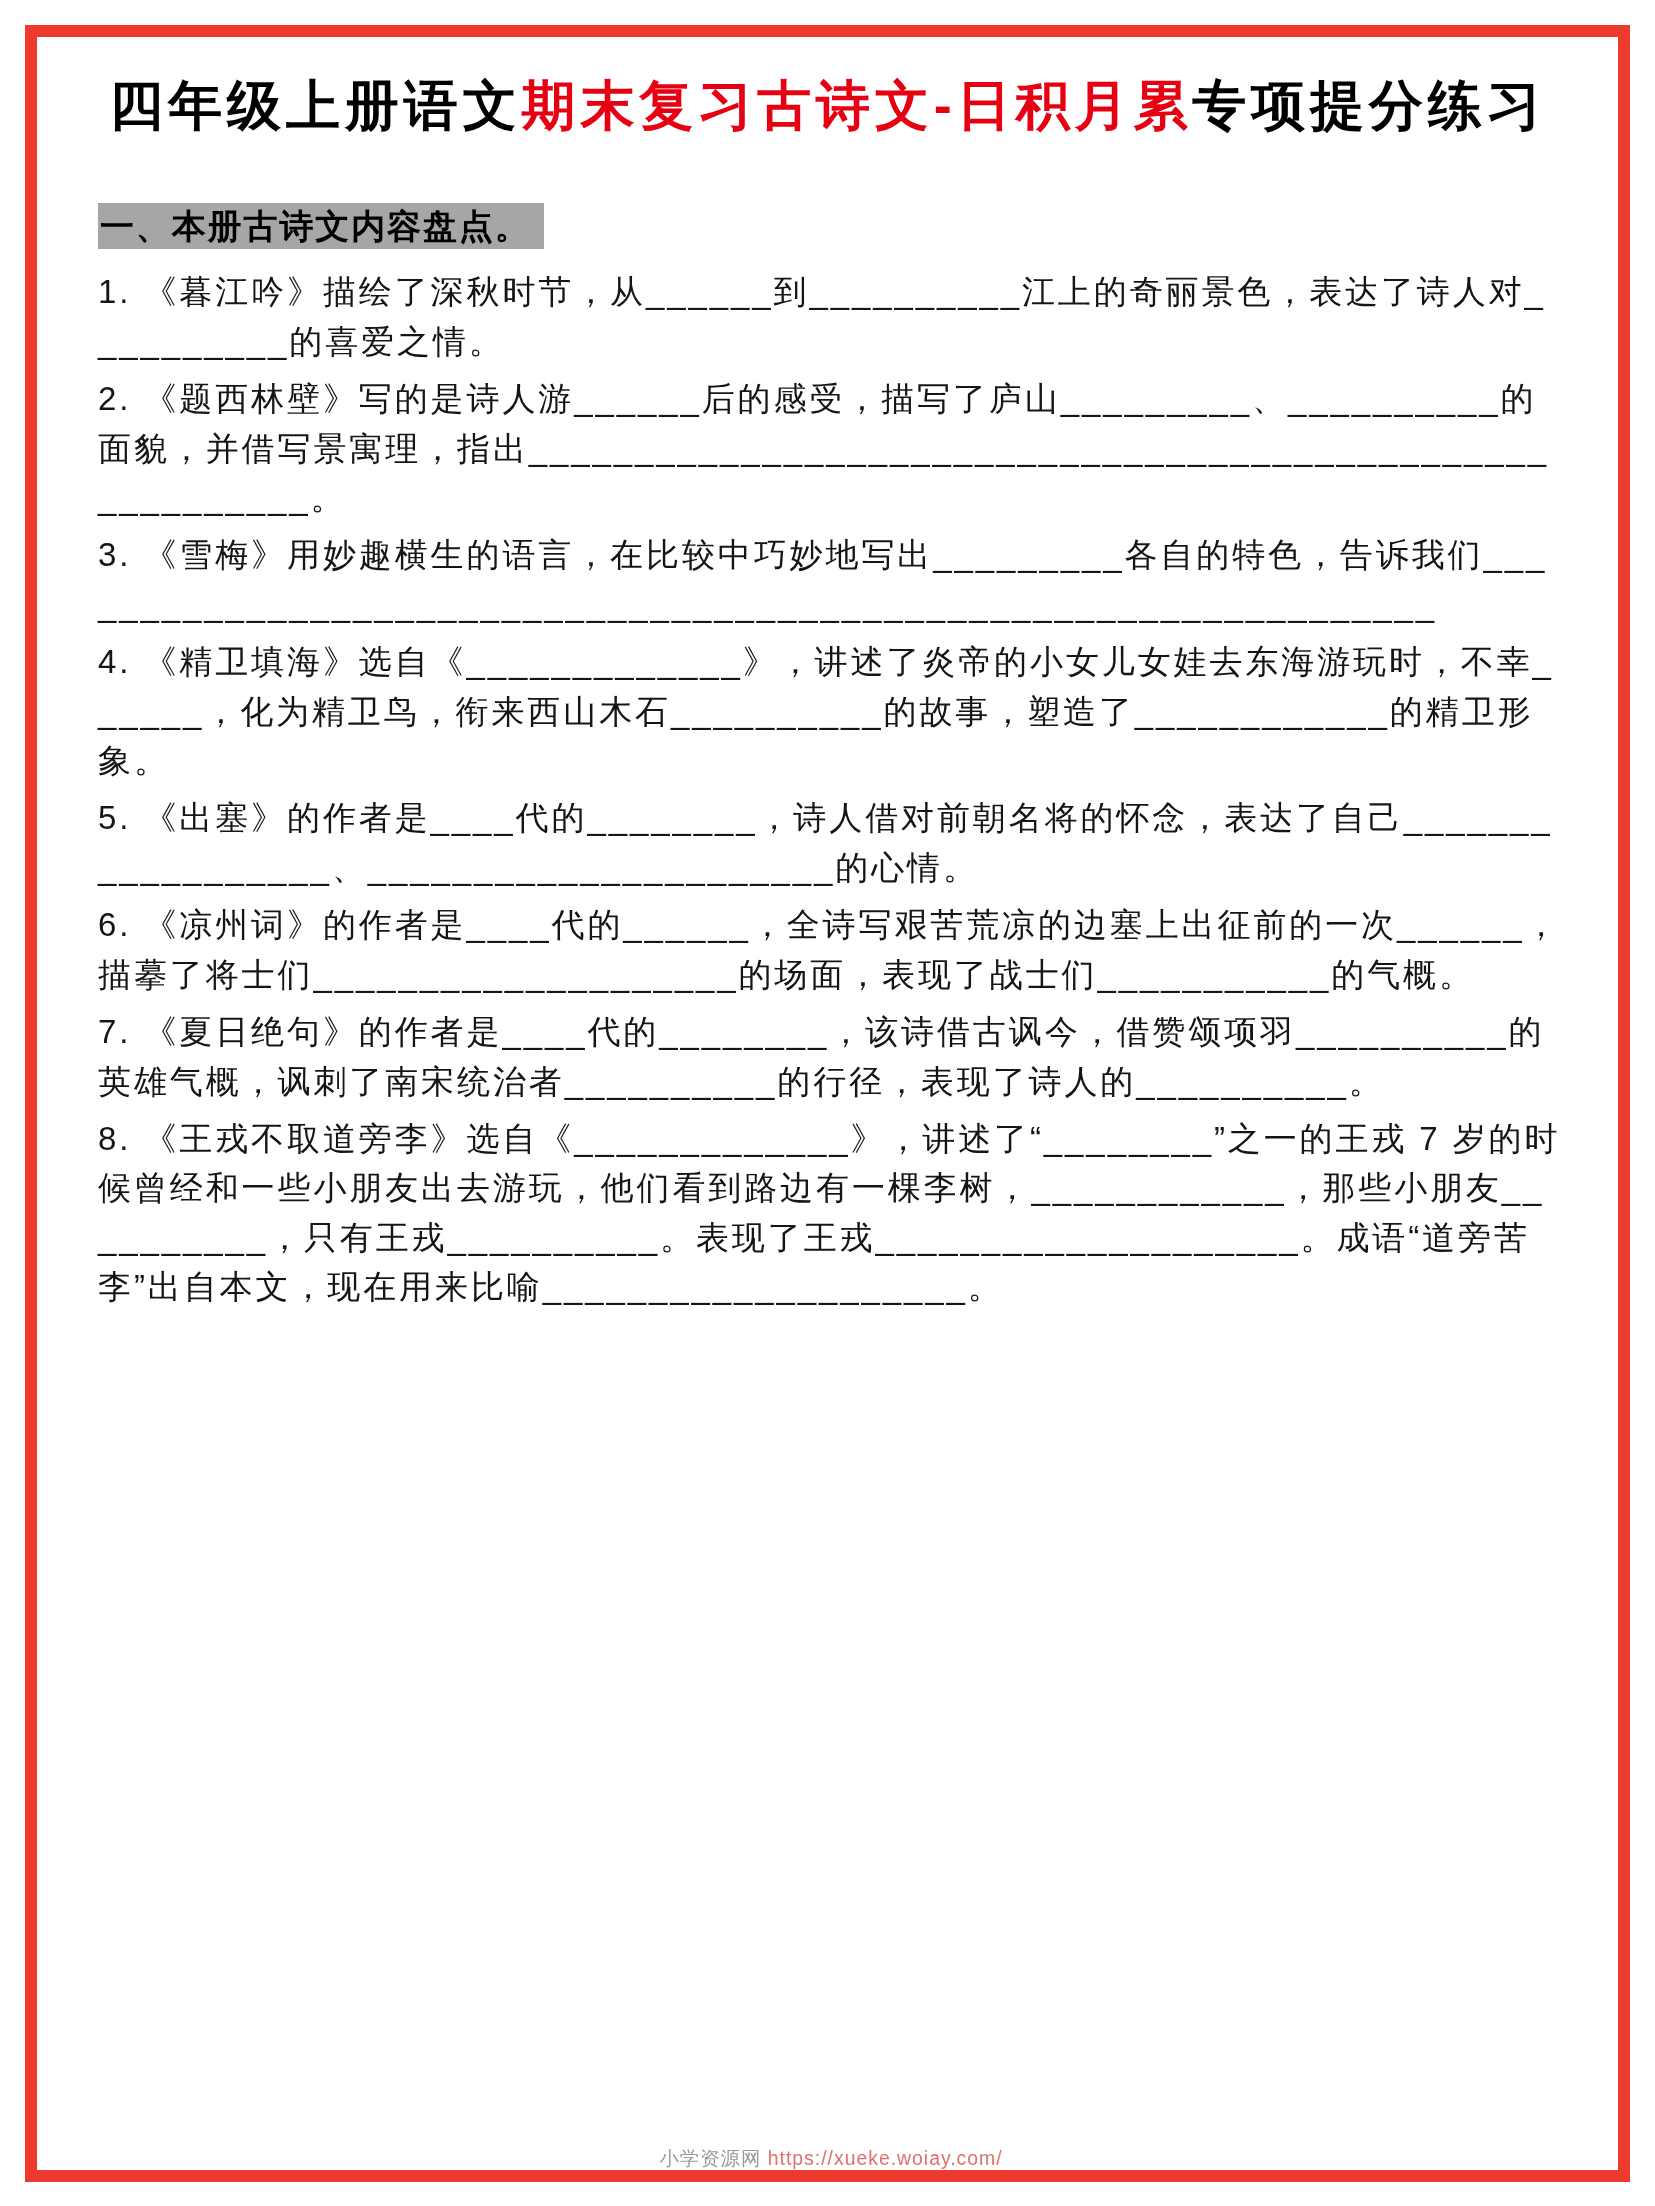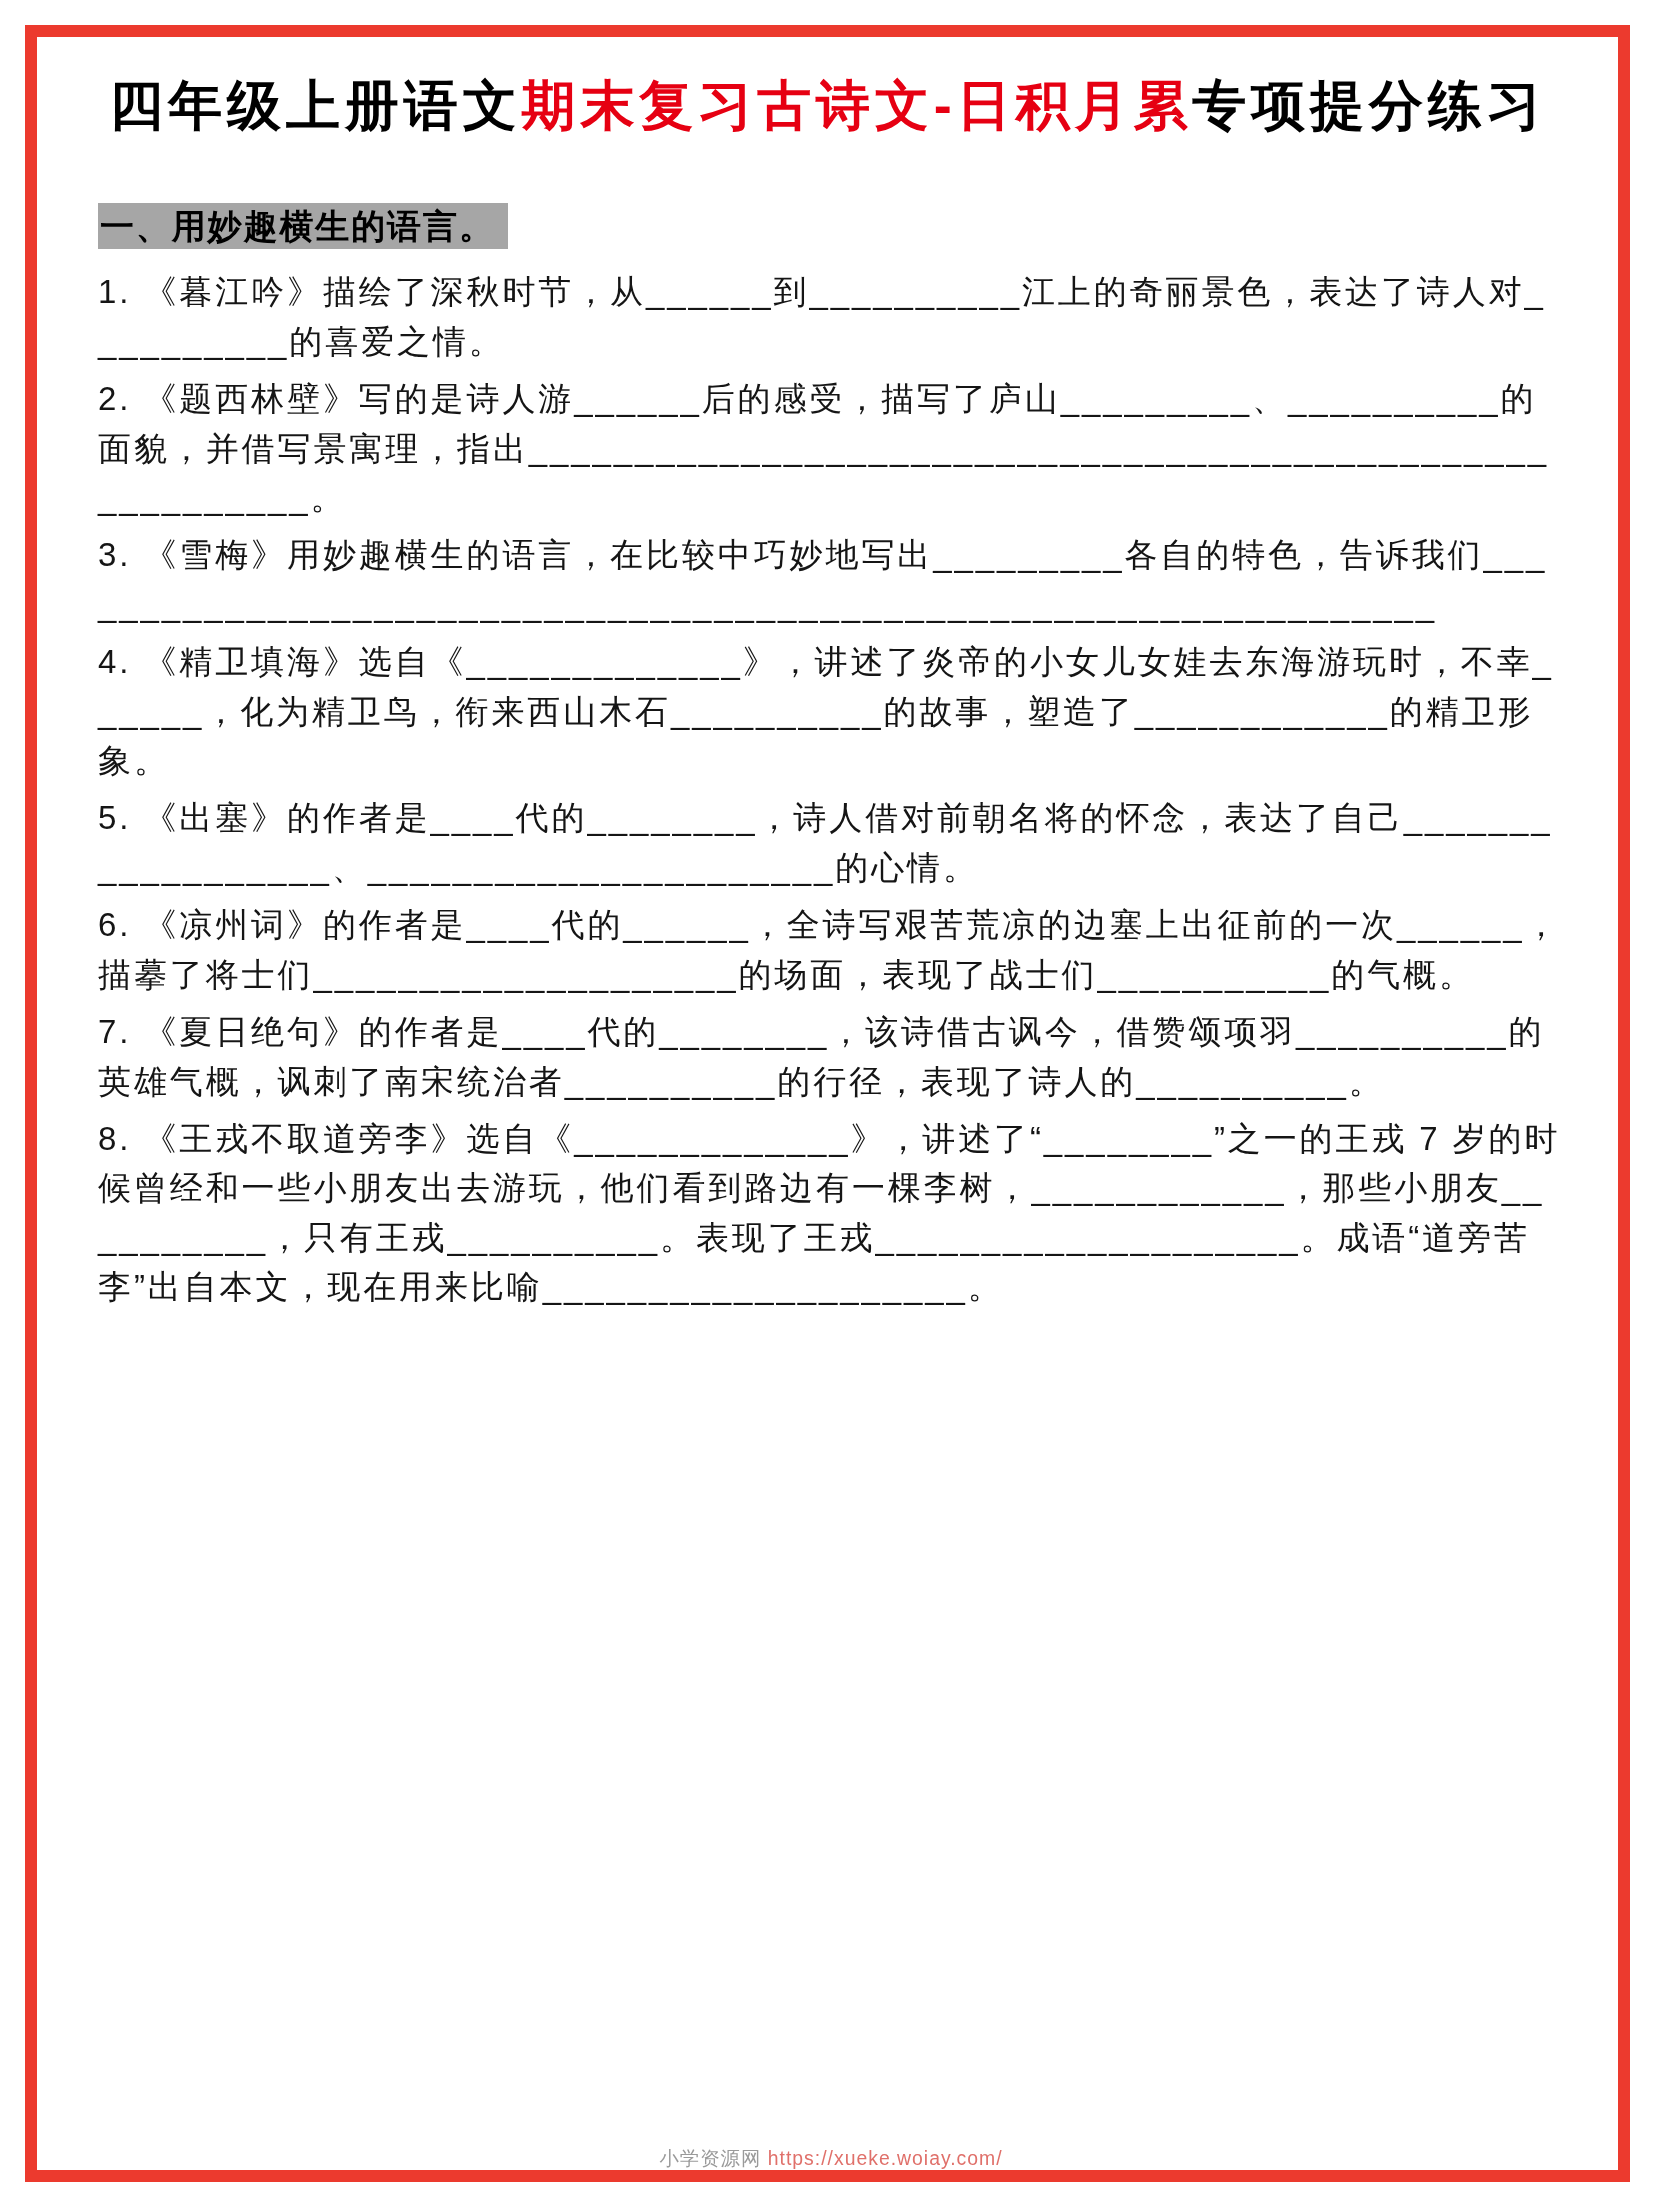--- a/index.html
+++ b/index.html
@@ -95,21 +95,21 @@
 
   <div class="frame"></div>
 
   <div class="inner">
 
     <h1 class="title"><span>四年级上册语文</span><span class="red">期末复习古诗文-日积月累</span><span>专项提分练习</span></h1>
 
     <div class="content">
 
       <div class="section-header">
-        <span class="hl">一、用妙趣横生的语言。</span>
+        <span class="hl">一、本册古诗文内容盘点。</span>
       </div>
 
       <p class="question">1. 《暮江吟》描绘了深秋时节，从______到__________江上的奇丽景色，表达了诗人对__________的喜爱之情。</p>
       <p class="question">2. 《题西林壁》写的是诗人游______后的感受，描写了庐山_________、__________的面貌，并借写景寓理，指出__________________________________________________________。</p>
       <p class="question">3. 《雪梅》用妙趣横生的语言，在比较中巧妙地写出_________各自的特色，告诉我们__________________________________________________________________</p>
       <p class="question">4. 《精卫填海》选自《_____________》，讲述了炎帝的小女儿女娃去东海游玩时，不幸______，化为精卫鸟，衔来西山木石__________的故事，塑造了____________的精卫形象。</p>
       <p class="question">5. 《出塞》的作者是____代的________，诗人借对前朝名将的怀念，表达了自己__________________、______________________的心情。</p>
       <p class="question">6. 《凉州词》的作者是____代的______，全诗写艰苦荒凉的边塞上出征前的一次______，描摹了将士们____________________的场面，表现了战士们___________的气概。</p>
       <p class="question">7. 《夏日绝句》的作者是____代的________，该诗借古讽今，借赞颂项羽__________的英雄气概，讽刺了南宋统治者__________的行径，表现了诗人的__________。</p>
       <p class="question">8. 《王戎不取道旁李》选自《_____________》，讲述了“________”之一的王戎 7 岁的时候曾经和一些小朋友出去游玩，他们看到路边有一棵李树，____________，那些小朋友__________，只有王戎__________。表现了王戎____________________。成语“道旁苦李”出自本文，现在用来比喻____________________。</p>

